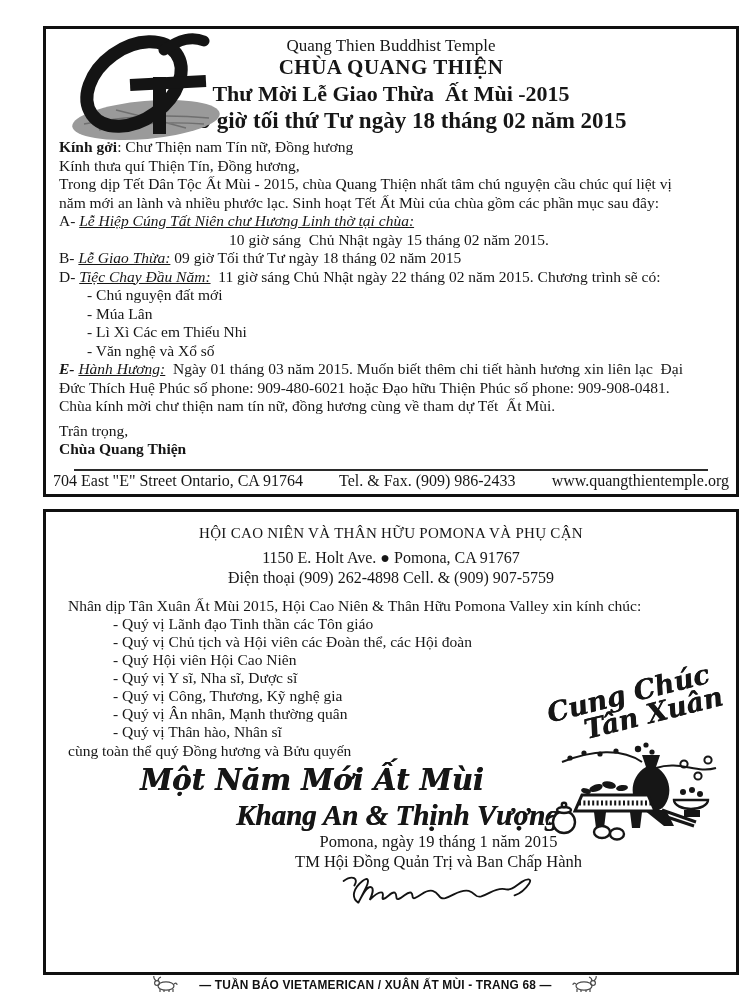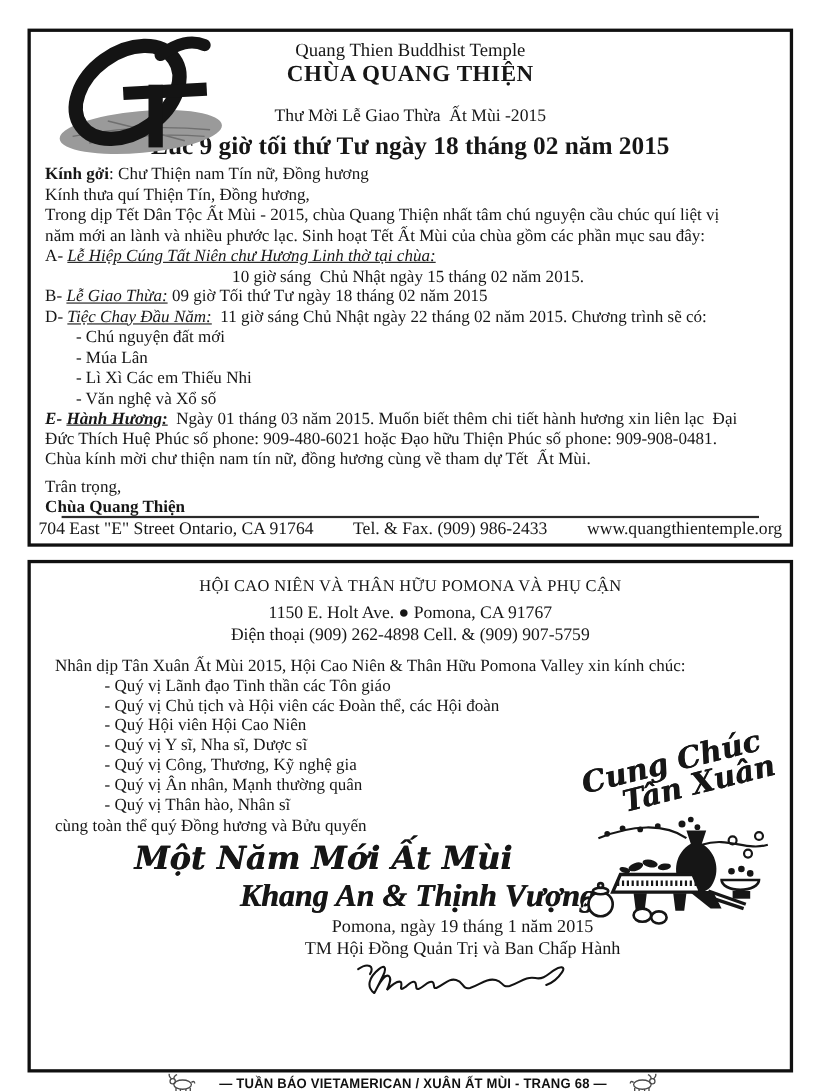--- a/index.html
+++ b/index.html
@@ -1,38 +1,38 @@
 <!DOCTYPE html>
 <html><head>
 <meta charset="utf-8">
 <style>
   html,body { margin:0; padding:0; background:#ffffff; }
   .page { position:relative; width:750px; height:992px; background:#fff;
           font-family:"Liberation Serif", serif; color:#161616; overflow:hidden; }
 
-  .box { position:absolute; left:25px; width:696px; border:3px solid #101010;
+  .box { position:absolute; left:43px; width:696px; border:3px solid #101010;
          box-sizing:border-box; background:#fff; }
   .box1 { top:26px;  height:471px; }
   .box2 { top:509px; height:466px; }
 
   
   .logo { position:absolute; left:8px; top:3px; }
   .b1-head { text-align:center; padding-top:7px; line-height:1.15; }
   .temple-en { font-size:17px; line-height:19px; }
   .temple-vi { font-size:21px; line-height:25px; font-weight:bold; letter-spacing:.5px; }
-  .b1-title1 { font-size:16px; line-height:27px; font-weight:normal; margin-top:12px; }
+  .b1-title1 { font-size:22px; line-height:27px; font-weight:bold; margin-top:0; }
   .b1-title2 { font-size:23px; line-height:27px; font-weight:bold; }
 
   .b1-body { margin:4px 14px 0 13px; font-size:15.5px; line-height:18.5px; }
   .bold { font-weight:bold; }
   .ev-label { font-style:italic; text-decoration:underline; }
   .time-a { padding-left:170px; }
   .prog { padding-left:28px; }
   .e-pre { font-weight:bold; font-style:italic; }
-  .e-label { font-weight:bold; font-style:italic; text-decoration:underline; }
+  .e-label { font-weight:normal; font-style:italic; text-decoration:underline; }
   .mt6 { margin-top:6px; }
 
   .b1-footer { position:absolute; left:0; right:0; bottom:0; }
   .b1-rule { border-top:2px solid #2b2b2b; margin:0 28px; }
   .b1-addr { display:flex; justify-content:center; gap:36px; font-size:16px;
              padding:1px 0 4px; white-space:nowrap; }
 
   
   .b2-head { text-align:center; padding-top:9px; }
   .assoc-name  { font-size:15px; line-height:24px; letter-spacing:.3px; }

